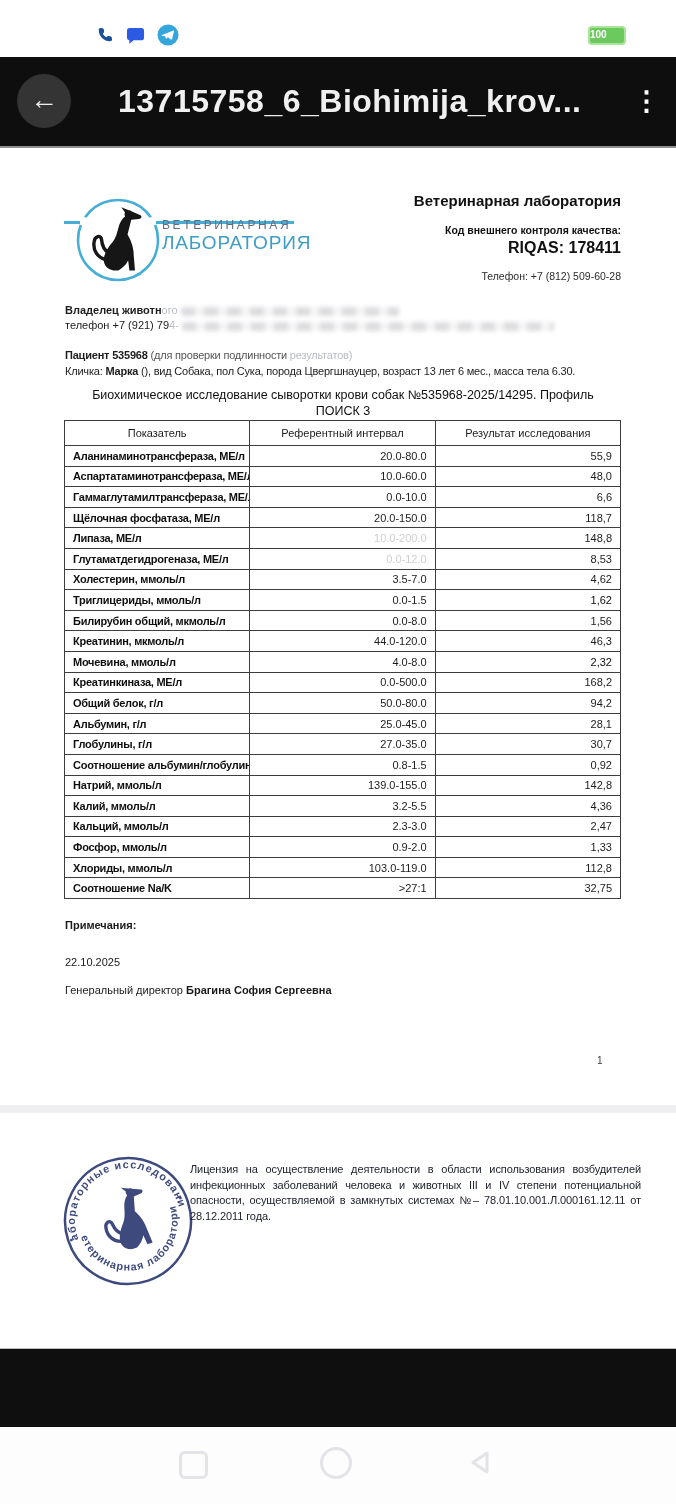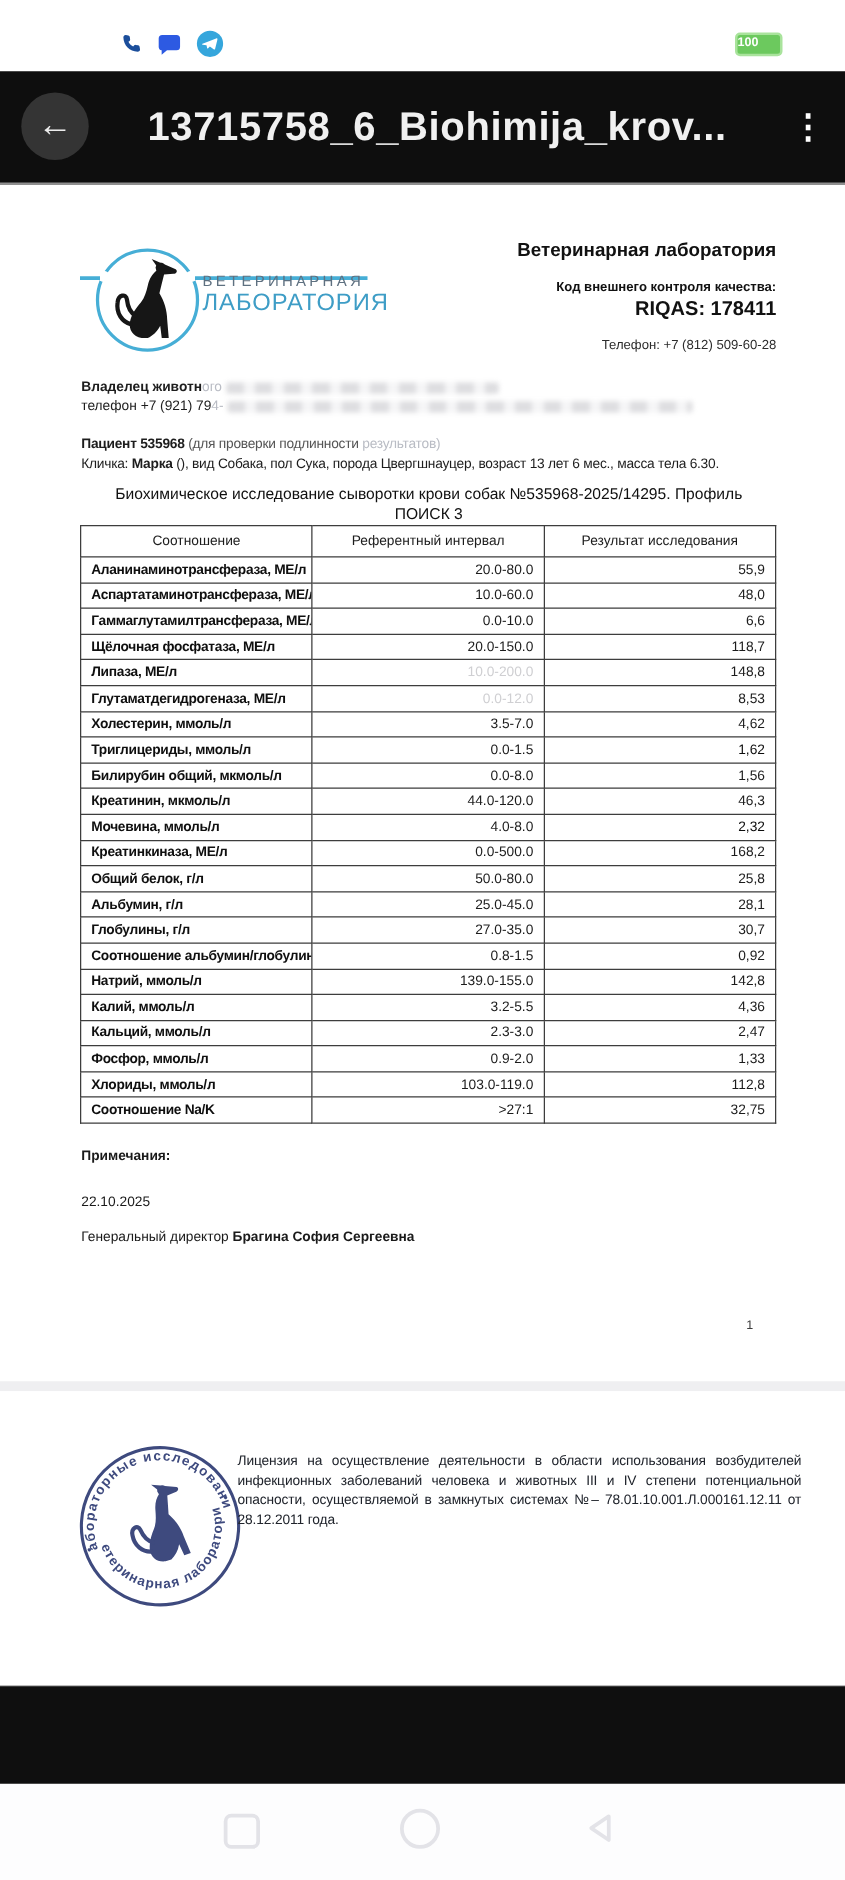--- a/index.html
+++ b/index.html
@@ -147,21 +147,21 @@
     </div>
 
     <div class="report-title">
       <div>Биохимическое исследование сыворотки крови собак №535968-2025/14295. Профиль</div>
       <div>ПОИСК 3</div>
     </div>
 
     <table class="results">
       <thead>
         <tr>
-          <th>Соотношение</th>
+          <th>Показатель</th>
           <th>Референтный интервал</th>
           <th>Результат исследования</th>
         </tr>
       </thead>
       <tbody>
           <tr>
             <td class="c-name">Аланинаминотрансфераза, МЕ/л</td>
             <td class="c-int">20.0-80.0</td>
             <td class="c-res">55,9</td>
           </tr>
@@ -216,21 +216,21 @@
             <td class="c-res boldres">2,32</td>
           </tr>
           <tr>
             <td class="c-name">Креатинкиназа, МЕ/л</td>
             <td class="c-int">0.0-500.0</td>
             <td class="c-res">168,2</td>
           </tr>
           <tr>
             <td class="c-name">Общий белок, г/л</td>
             <td class="c-int">50.0-80.0</td>
-            <td class="c-res">25,8</td>
+            <td class="c-res">94,2</td>
           </tr>
           <tr>
             <td class="c-name">Альбумин, г/л</td>
             <td class="c-int">25.0-45.0</td>
             <td class="c-res">28,1</td>
           </tr>
           <tr>
             <td class="c-name">Глобулины, г/л</td>
             <td class="c-int">27.0-35.0</td>
             <td class="c-res">30,7</td>

